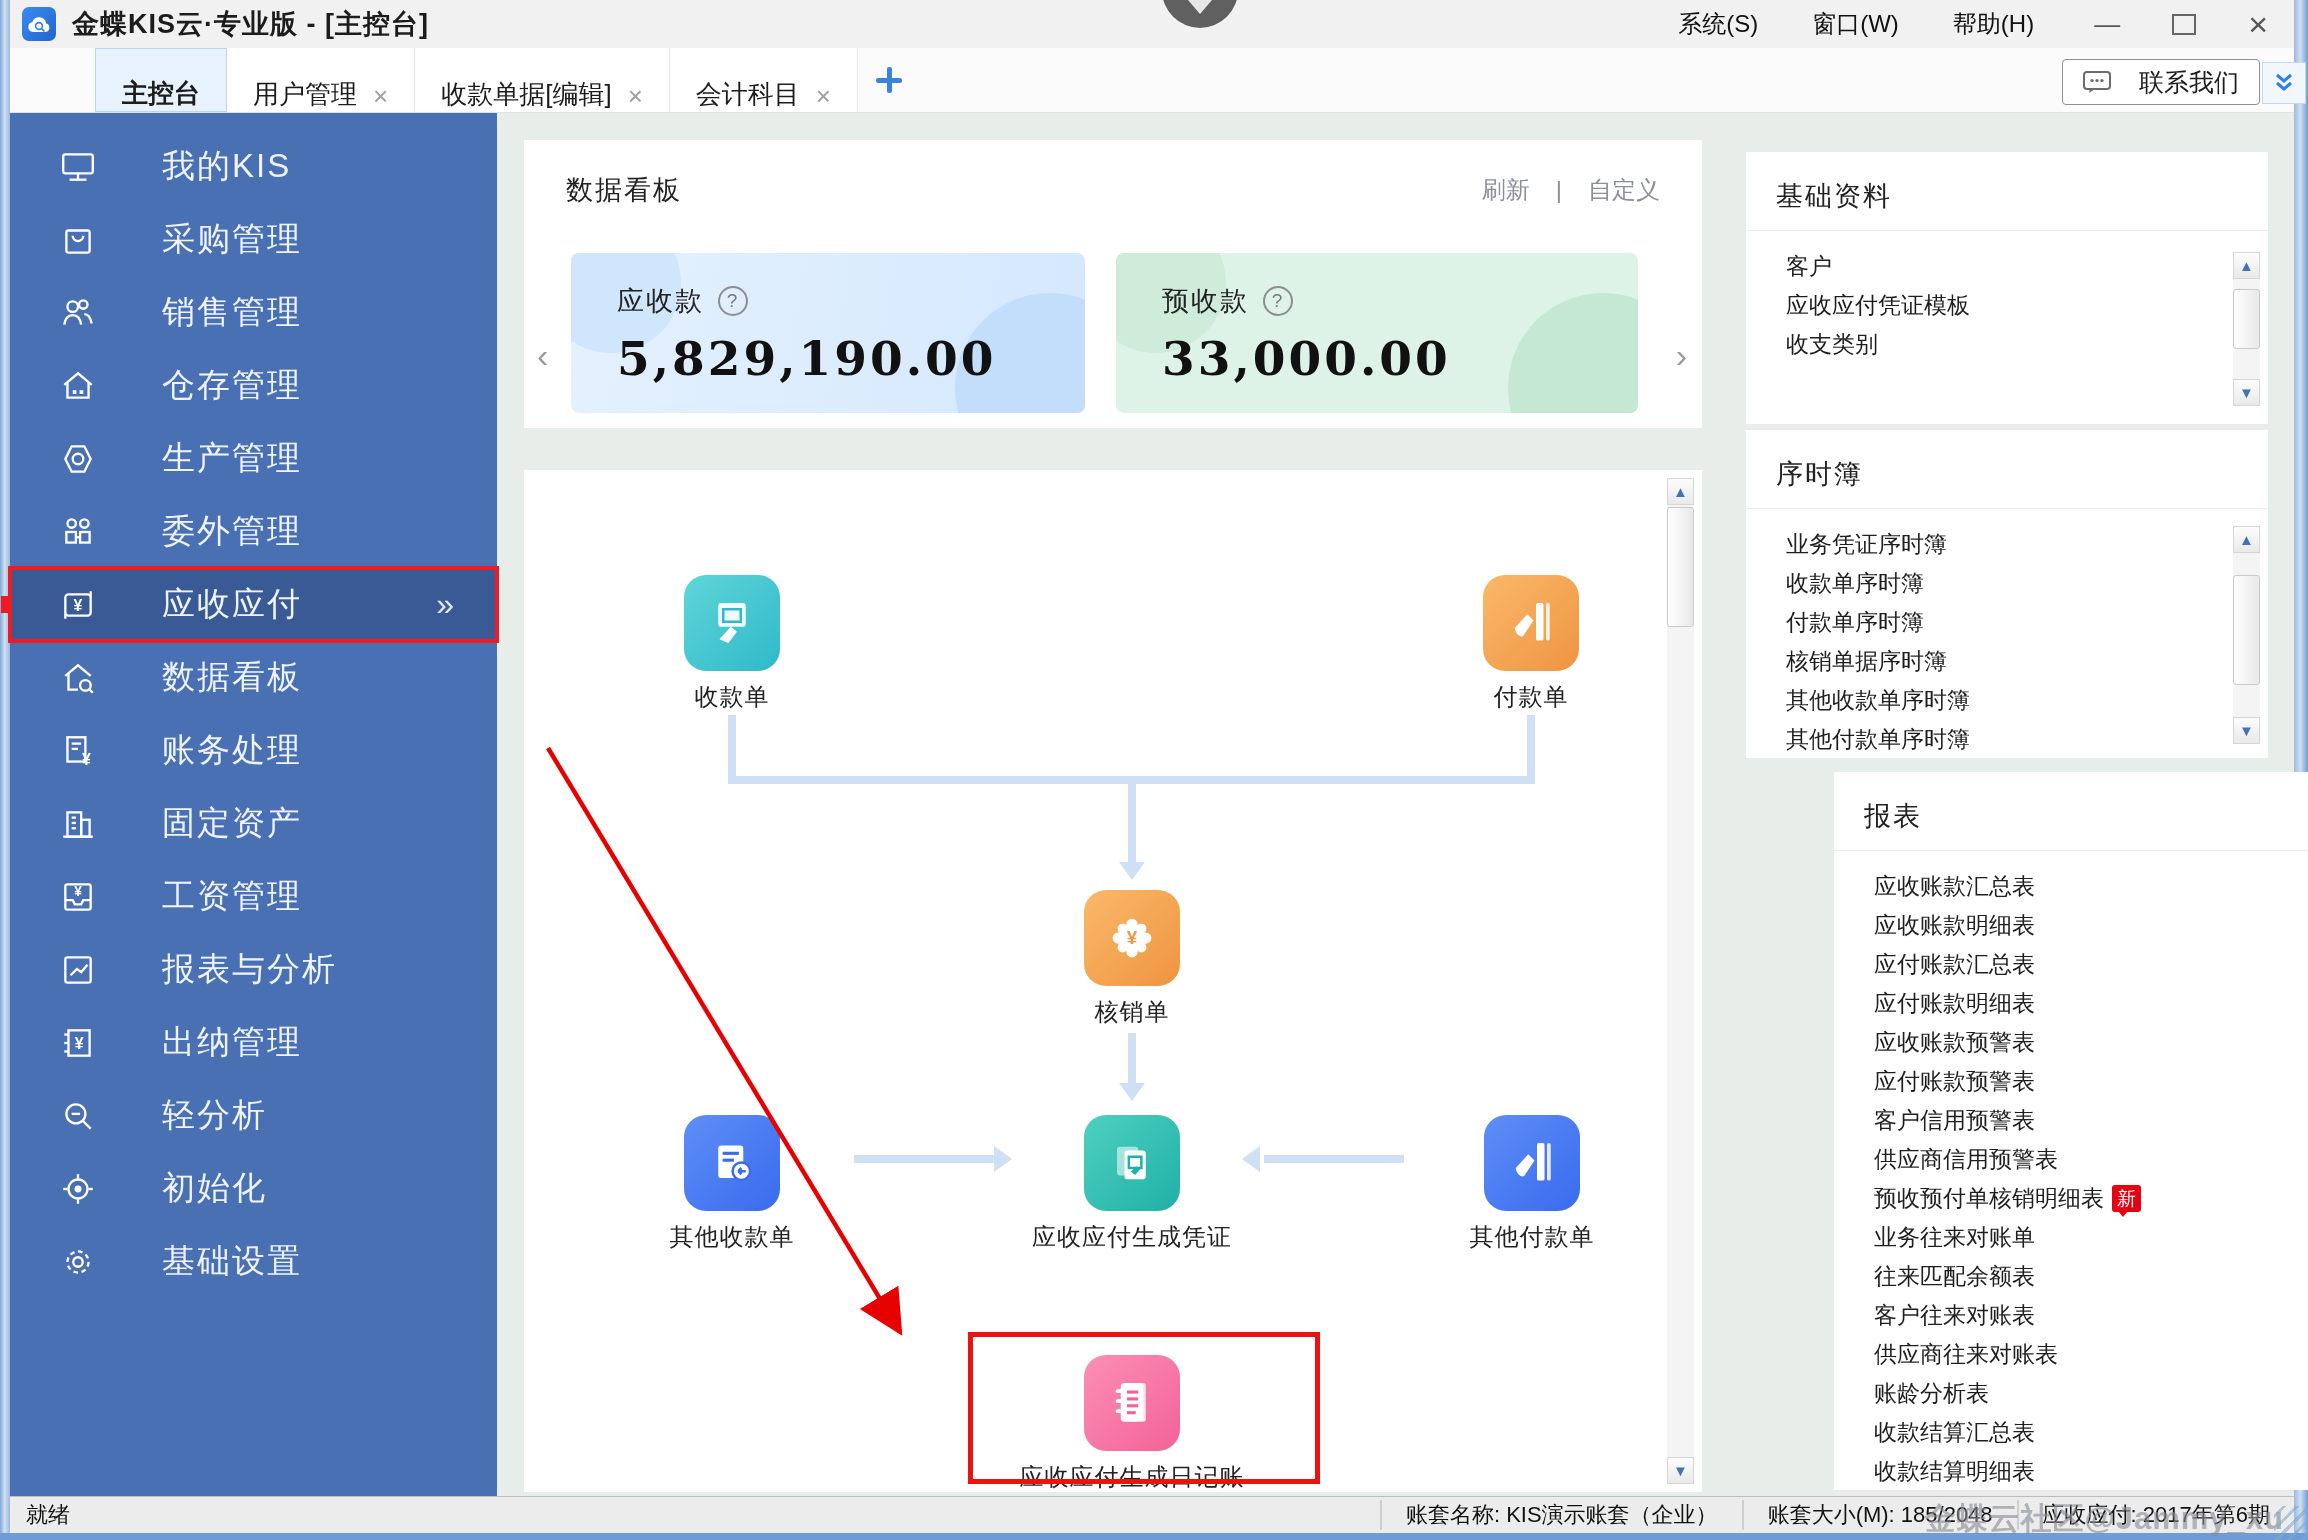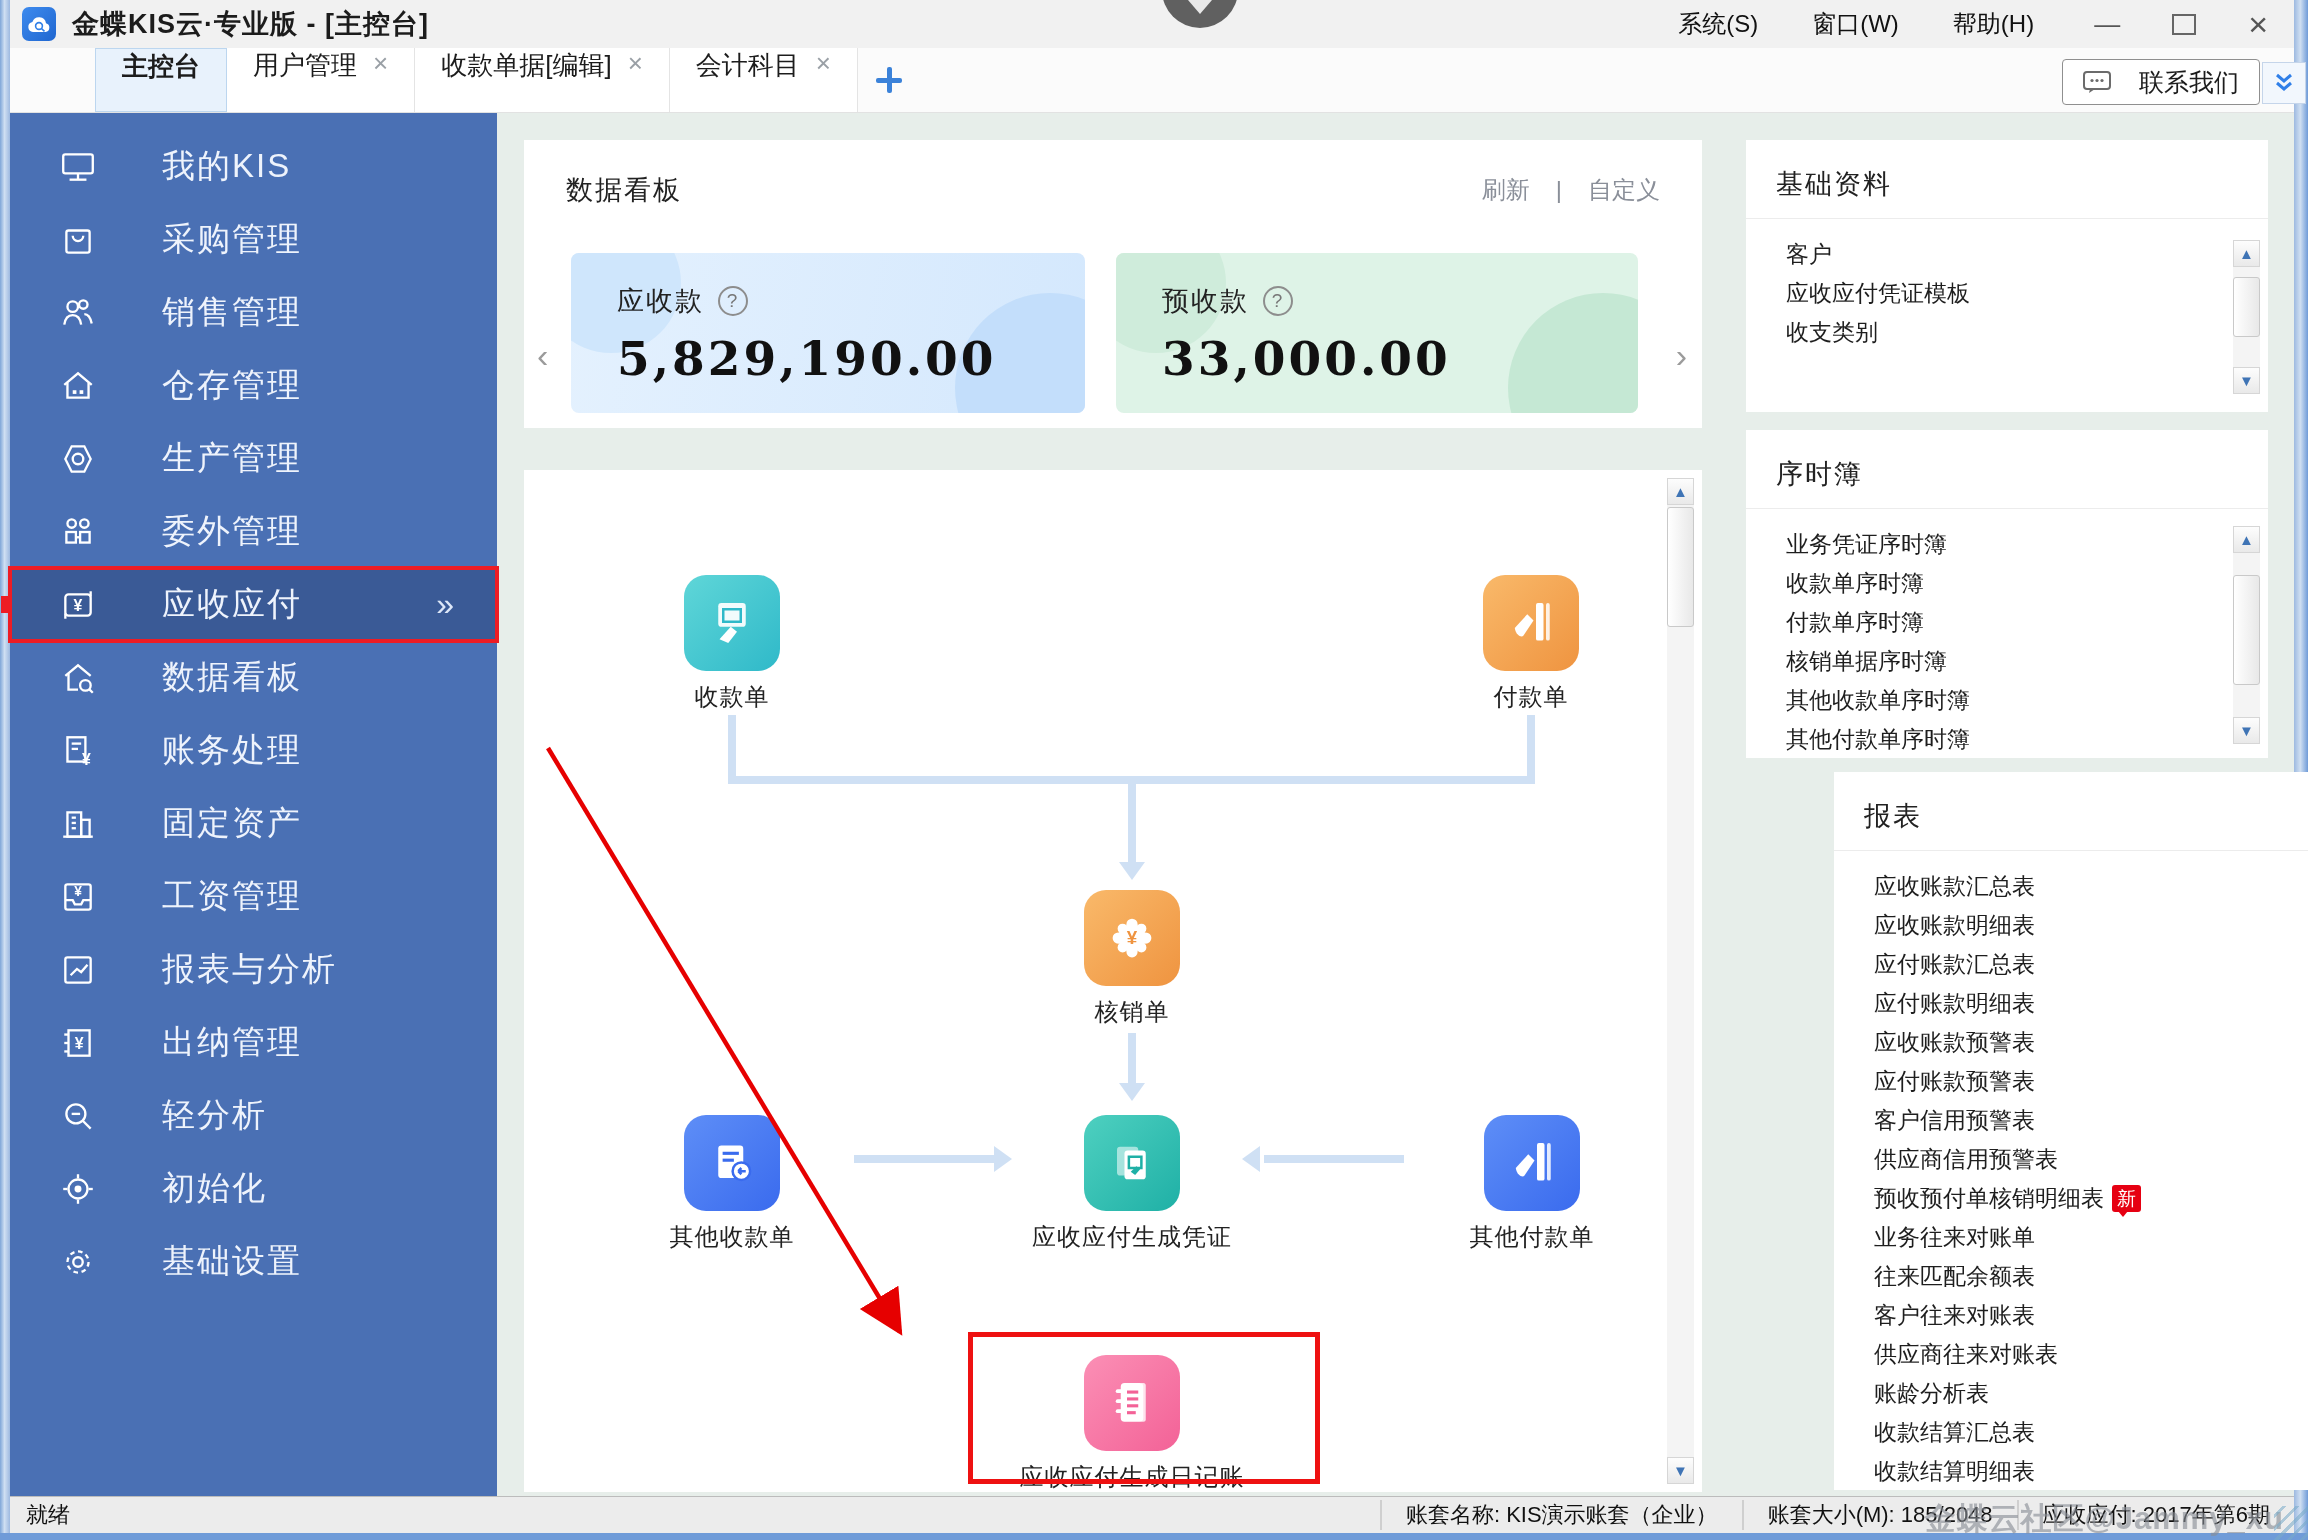--- a/index.html
+++ b/index.html
@@ -28,21 +28,21 @@
   .ctl-max{width:20px;height:17px;border:2px solid #666}
   .ctl-close{font-size:34px;line-height:1}
   .notch{position:absolute;left:1152px;top:-48px;width:76px;height:76px;border-radius:50%;
     background:#606060;z-index:40}
   .notch::after{content:"";position:absolute;left:26px;bottom:14px;border-left:12px solid transparent;
     border-right:12px solid transparent;border-top:14px solid #e8e8e8}
 
   
   .tabbar{position:absolute;left:10px;top:48px;right:14px;height:64px;background:#fbfbfb;
     border-bottom:1px solid #e2e2e2;display:flex;align-items:stretch;padding-left:85px;z-index:4}
-  .tab{display:flex;align-items:flex-start;gap:16px;padding:0 26px;font-size:26px;background:#fff;
+  .tab{display:flex;align-items:flex-end;gap:16px;padding:0 26px;font-size:26px;background:#fff;
     border-right:1px solid #e4e4e4;white-space:nowrap}
   .tab.active{background:#e8f2fc;border:1px solid #bcd6ef;font-weight:bold}
   .tab .close{color:#9aa0a6;font-size:26px}
   .add-tab{width:62px;display:flex;align-items:center;justify-content:center}
   .plus{position:relative;width:26px;height:26px}
   .plus::before,.plus::after{content:"";position:absolute;background:#3b82d9;border-radius:2px}
   .plus::before{left:11px;top:0;width:5px;height:26px}
   .plus::after{left:0;top:11px;width:26px;height:5px}
   .contact-btn{position:absolute;right:48px;top:59px;height:44px;display:flex;align-items:center;gap:28px;
     padding:0 20px;border:1px solid #8f8f8f;border-radius:4px;background:#fff;font-size:25px;z-index:6}
@@ -56,21 +56,21 @@
   .side-item .sicon{margin-left:48px;width:40px;height:40px;flex:0 0 auto;display:flex;align-items:center;justify-content:center}
   .side-item .slabel{margin-left:64px;font-size:33px;letter-spacing:2px;white-space:nowrap}
   .side-item.selected{background:#3a5a96;outline:4px solid #ed1c24;outline-offset:-2px}
   .side-item.selected::before{content:"";position:absolute;left:-9px;top:28px;width:9px;height:17px;background:#ed1c24}
   .side-item .chev{margin-left:auto;margin-right:46px;font-size:32px;color:#dde7f8;letter-spacing:-3px}
 
   
   .panel{position:absolute;background:#fff}
   #dash{left:524px;top:140px;width:1178px;height:288px}
   #flowp{left:524px;top:470px;width:1178px;height:1022px}
-  #p-jichu{left:1746px;top:140px;width:522px;height:272px}
+  #p-jichu{left:1746px;top:152px;width:522px;height:272px}
   #p-xushibu{left:1746px;top:430px;width:522px;height:328px}
   #p-baobiao{left:1834px;top:772px;width:522px;height:718px}
   .p-head{padding:26px 30px 16px;font-size:27px;color:#222;border-bottom:1px solid #ececec;letter-spacing:2px}
   .p-list{list-style:none;margin:0;padding:16px 0 0 40px}
   .p-list li{font-size:23px;line-height:39px;color:#1e1e1e;white-space:nowrap;display:flex;align-items:center;gap:8px}
   .badge-new{background:#e60012;color:#fff;font-size:19px;line-height:1;padding:4px 5px;border-radius:3px;position:relative}
   .badge-new::after{content:"";position:absolute;left:6px;bottom:-5px;border-left:5px solid transparent;
     border-right:5px solid transparent;border-top:6px solid #e60012}
 
   

